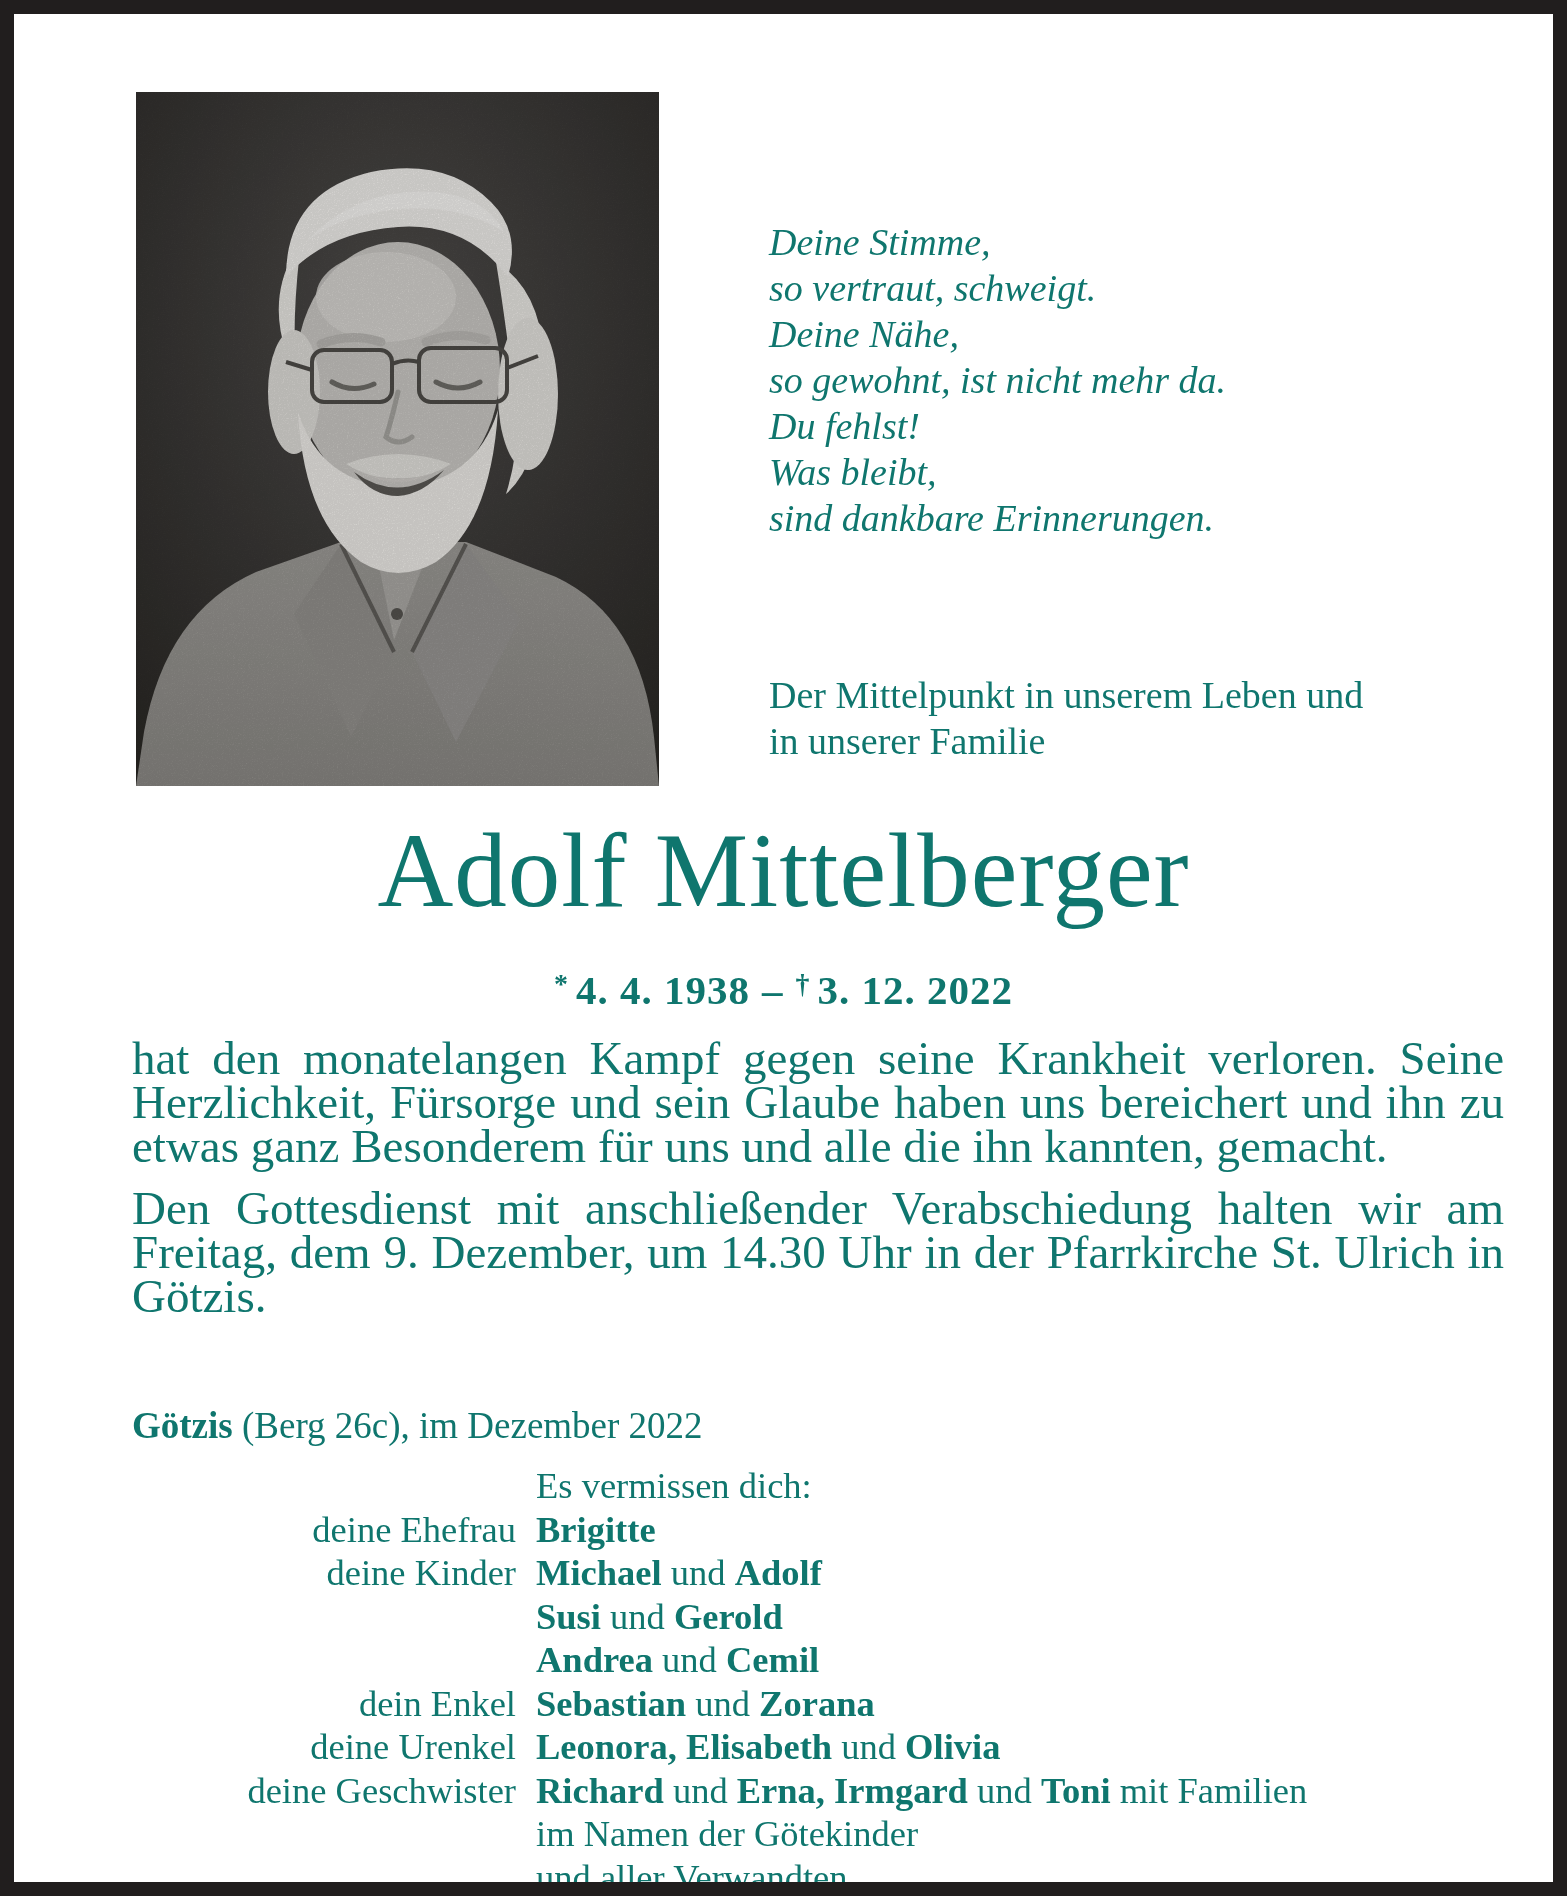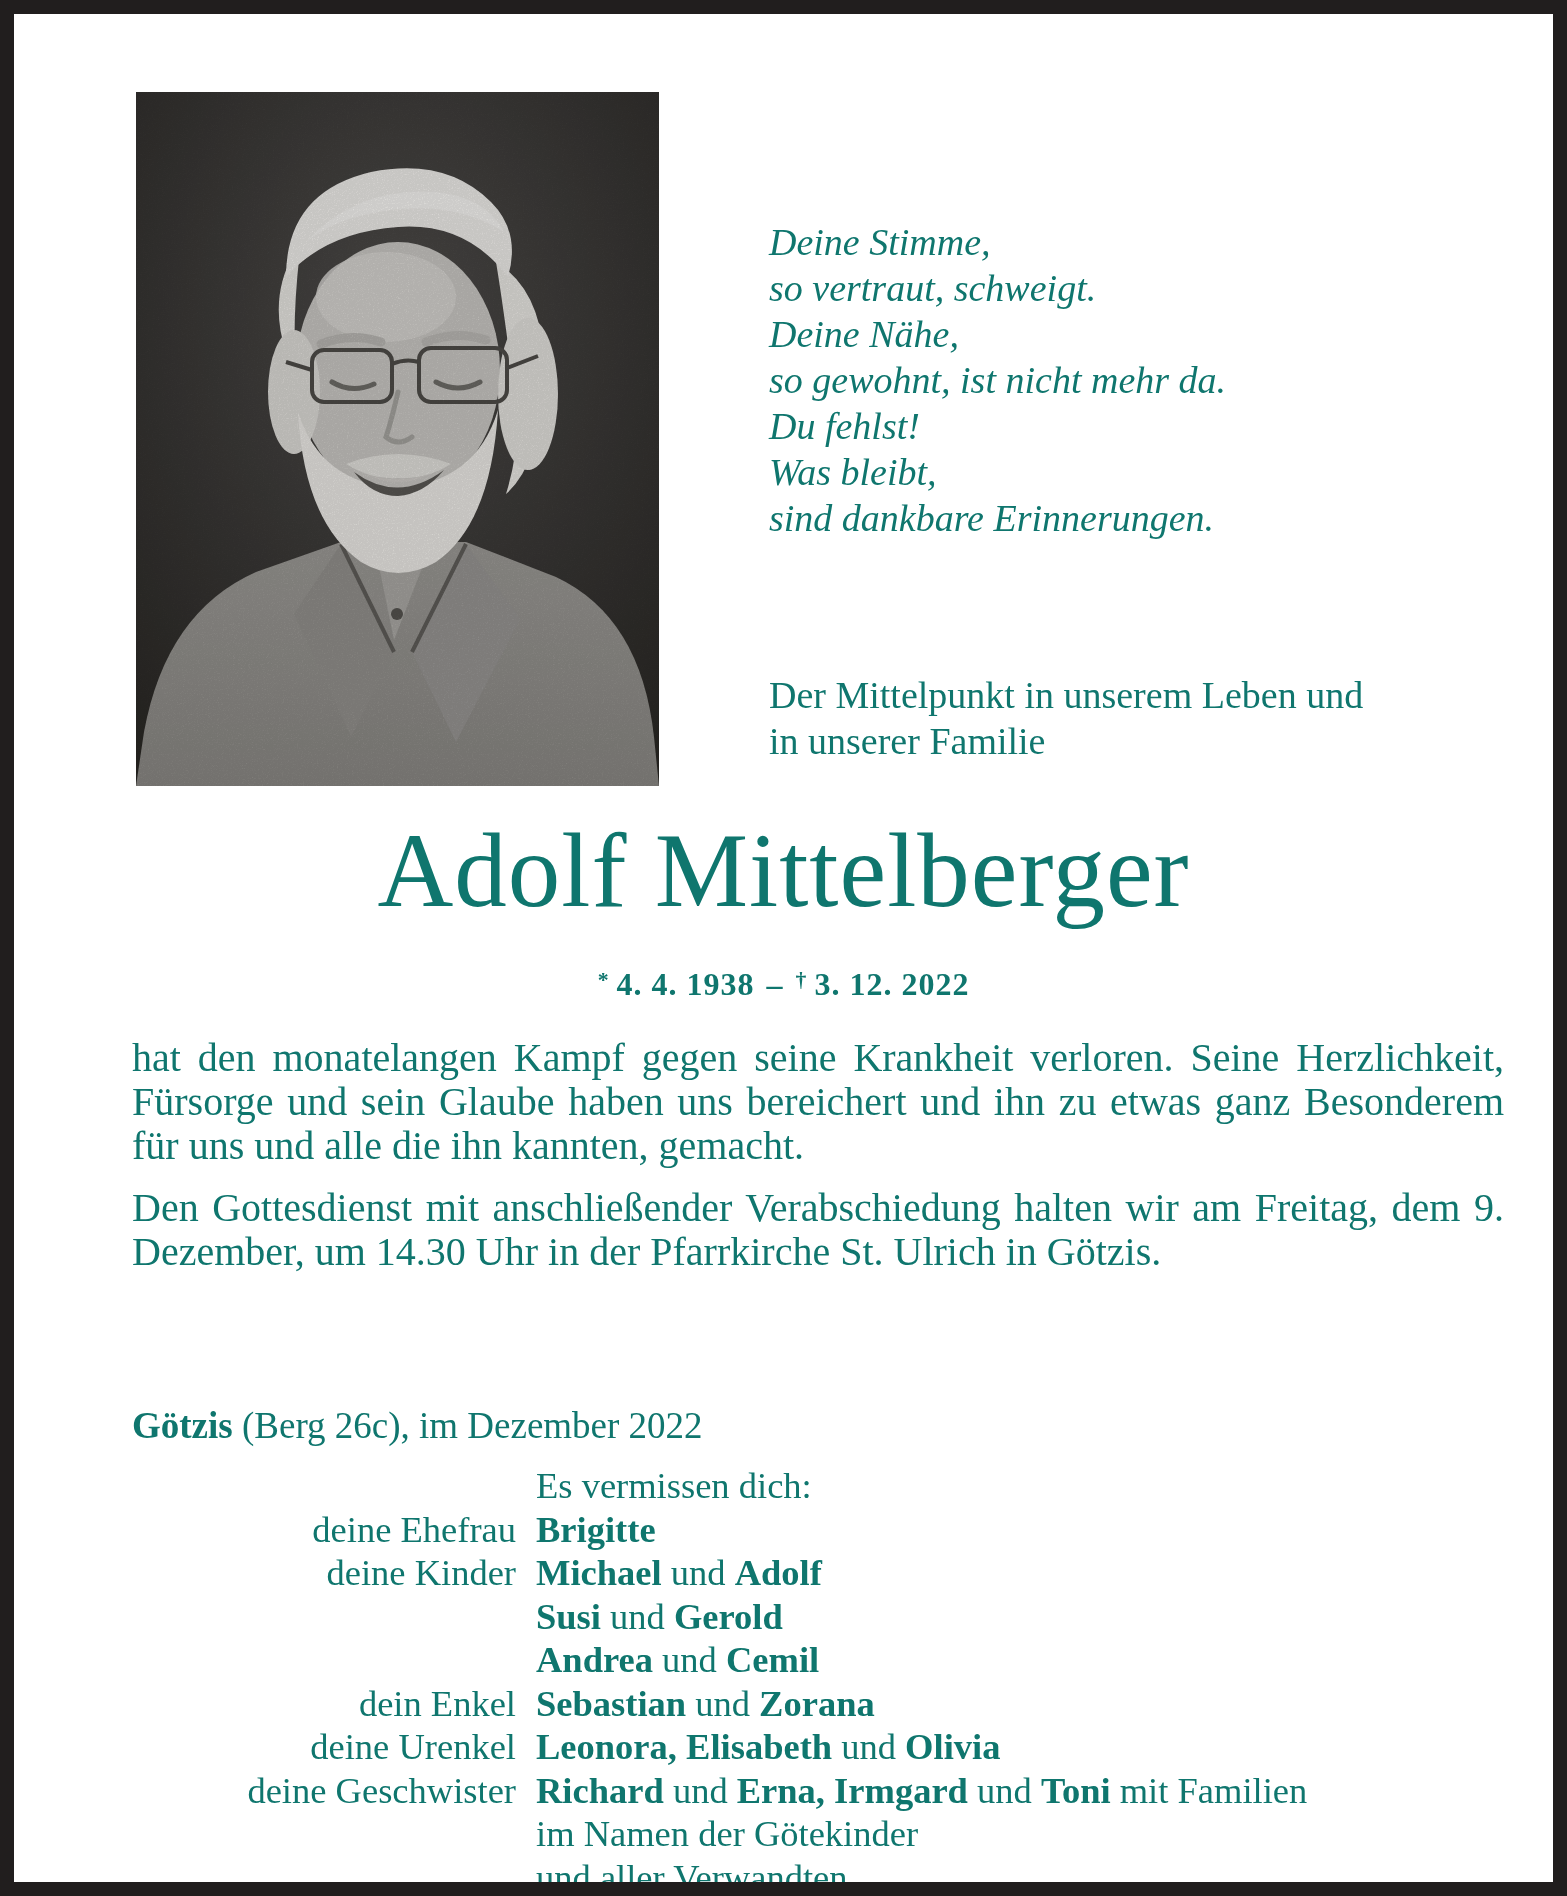--- a/index.html
+++ b/index.html
@@ -28,28 +28,28 @@
     font-size: 38px; line-height: 46px;
     white-space: pre-line;
   }
   .name {
     position: absolute; left: 0; right: 0; top: 796px;
     margin: 0; text-align: center;
     font-weight: normal; font-size: 105px; letter-spacing: 1px;
   }
   .dates {
     position: absolute; left: 0; right: 0; top: 952px;
-    text-align: center; font-weight: bold; font-size: 32px;
+    text-align: center; font-weight: bold; font-size: 41px;
     letter-spacing: 1px;
   }
   .dates .sym { font-size: 0.68em; vertical-align: 0.38em; margin-right: 7px; }
   .dates .sep { margin: 0 12px; font-weight: bold; }
   .para {
     position: absolute; left: 118px; width: 1372px; margin: 0;
-    font-size: 40px; line-height: 44px;
+    font-size: 47px; line-height: 44px;
     text-align: justify;
   }
   .p1 { top: 1022px; }
   .p2 { top: 1172px; }
   .p3 { top: 1280px; }
   .p3 .stretch { display: block; text-align: justify; text-align-last: justify; }
   .dateline {
     position: absolute; left: 118px; top: 1390px; margin: 0;
     font-size: 37px;
   }

